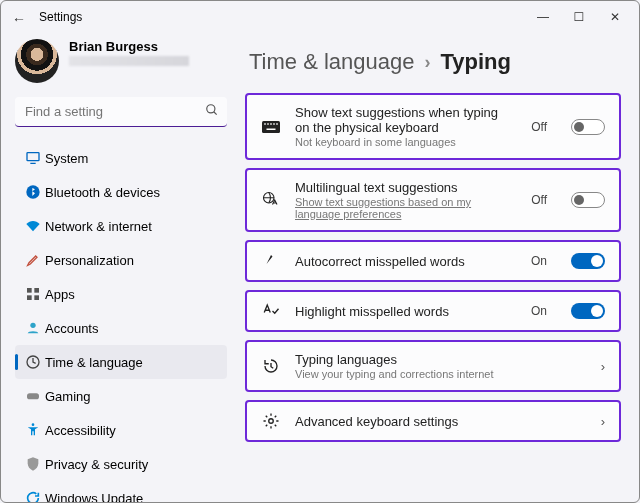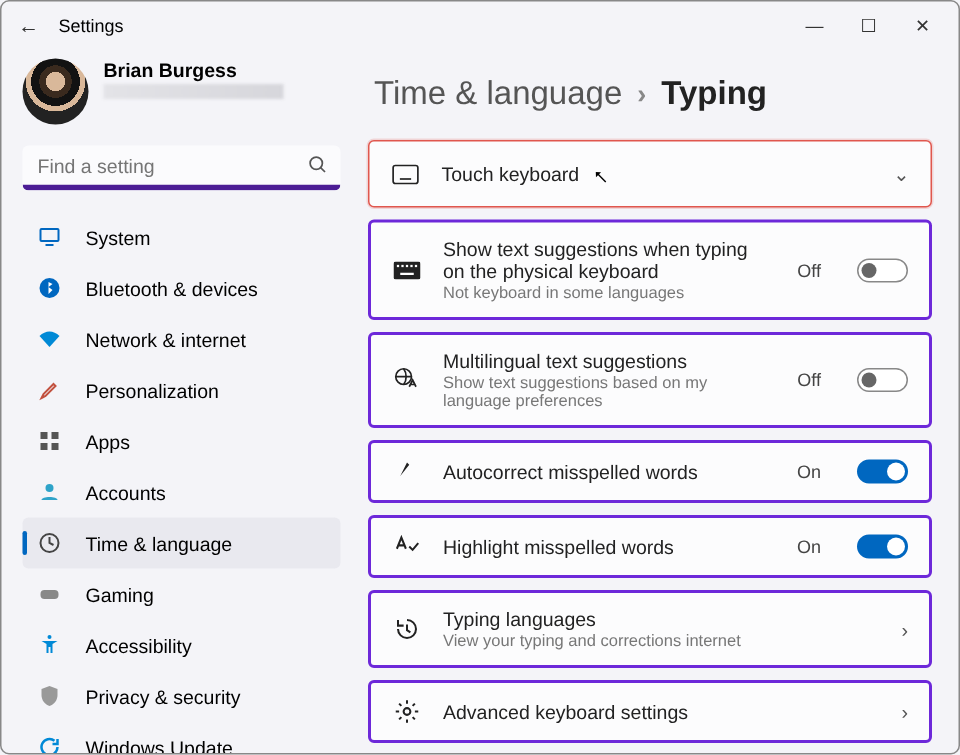--- a/index.html
+++ b/index.html
@@ -9,24 +9,24 @@
 .titlebar .title { font-size: 12px; margin-left: 8px; }
 .titlebar .spacer { flex: 1; }
 .winbtn { width: 36px; text-align: center; font-size: 12px; color: #333; cursor: pointer; }
 .layout { display: flex; height: calc(100% - 32px); }
 .sidebar { width: 236px; padding: 6px 10px 10px 14px; display:flex; flex-direction:column; }
 .user { display: flex; gap: 10px; margin-bottom: 14px; }
 .avatar { width: 44px; height: 44px; border-radius: 50%; background: radial-gradient(circle at 50% 35%, #d9b89a 0 18%, #3a2a1e 18% 30%, #121212 30% 45%, #d9b89a 45% 55%, #222 55% 100%); }
 .username { font-size: 13px; font-weight: 600; }
 .userline2 { width: 120px; height: 10px; background: linear-gradient(90deg,#e3e3e7,#d6d6db); filter: blur(1px); margin-top:2px; }
 .search { position: relative; margin-bottom: 14px; }
-.search input { width: 100%; height: 30px; border: none; border-bottom: 4px solid #4c1d95; background: #fbfbfd; border-radius: 4px; padding: 0 30px 0 10px; font-size: 13px; outline:none; }
+.search input { width: 100%; height: 30px; border: none; border-bottom: 1px solid #4c1d95; background: #fbfbfd; border-radius: 4px; padding: 0 30px 0 10px; font-size: 13px; outline:none; }
 .search .sicon { position: absolute; right: 8px; top: 6px; color: #555; font-size: 14px; }
 .nav { display:flex; flex-direction:column; gap:0; }
-.nav-item { display: flex; align-items: center; gap: 16px; height: 34px; padding: 0 10px; border-radius: 4px; font-size: 13px; cursor: pointer; position:relative; }
+.nav-item { display: flex; align-items: center; gap: 4px; height: 34px; padding: 0 10px; border-radius: 4px; font-size: 13px; cursor: pointer; position:relative; }
 .nav-item.active { background: #e9e9ef; }
 .nav-item.active::before { content:""; position:absolute; left:0; top:9px; bottom:9px; width:3px; background:#0067c0; border-radius:2px; }
 .nav-icon { width: 16px; height: 16px; display:flex; align-items:center; justify-content:center; }
 .main { flex: 1; padding: 10px 18px 10px 8px; overflow:auto; }
 .breadcrumb { display: flex; align-items: center; gap: 10px; font-size: 22px; font-weight: 600; color: #222; margin: 6px 0 18px 4px; }
 .breadcrumb .crumb1 { color: #555; font-weight: 500; }
 .breadcrumb .sep { color: #888; font-size: 18px; }
 .card { background: #fcfcfd; border: 2px solid #6d28d9; border-radius: 4px; margin-bottom: 8px; display:flex; align-items:center; padding: 10px 14px; gap: 14px; cursor:pointer; }
 .card.highlight { border: 1.5px solid #e0574e; box-shadow: 0 0 0 1px rgba(224,87,78,.2); }
 .card .cicon { width: 20px; display:flex; justify-content:center; color:#333; }
@@ -174,37 +174,20 @@
     </div>
   </div>
 
   <div class="main">
     <div class="breadcrumb">
       <span class="crumb1">Time &amp; language</span>
       <span class="sep">›</span>
       <span>Typing</span>
     </div>
 
-    <div class="card highlight" style="position:relative; padding-top:14px; padding-bottom:14px;">
-      <span class="cicon">
-          <svg width="18" height="14" viewBox="0 0 24 18" fill="none" stroke="#222" stroke-width="1.5">
-            <rect x="1" y="1" width="22" height="16" rx="2"></rect>
-            <line x1="5" y1="6" x2="5" y2="6"></line>
-            <line x1="9" y1="6" x2="9" y2="6"></line>
-            <line x1="13" y1="6" x2="13" y2="6"></line>
-            <line x1="17" y1="6" x2="17" y2="6"></line>
-            <line x1="7" y1="13" x2="17" y2="13"></line>
-          </svg>
-        </span>
-      <div class="ctext">
-          <div class="ctitle">Touch keyboard</div>
-        </div>
-      <span class="chev">⌄</span>
-      <span class="cursor" style="left:150px; top:16px;">⭦</span>
-    </div>
 
     <div class="card">
       <span class="cicon">
           <svg width="18" height="12" viewBox="0 0 24 16" fill="#222">
             <rect x="0" y="0" width="24" height="16" rx="2"></rect>
             <rect x="3" y="3" width="2" height="2" fill="#fff"></rect>
             <rect x="7" y="3" width="2" height="2" fill="#fff"></rect>
             <rect x="11" y="3" width="2" height="2" fill="#fff"></rect>
             <rect x="15" y="3" width="2" height="2" fill="#fff"></rect>
             <rect x="19" y="3" width="2" height="2" fill="#fff"></rect>
@@ -224,21 +207,21 @@
     <div class="card">
       <span class="cicon">
           <svg width="18" height="18" viewBox="0 0 24 24" fill="none" stroke="#222" stroke-width="1.5">
             <circle cx="9" cy="9" r="7"></circle>
             <path d="M2 9h14M9 2c3 4 3 10 0 14"></path>
             <path d="M14 18l3-6 3 6M15 16h4"></path>
           </svg>
         </span>
       <div class="ctext">
         <div class="ctitle">Multilingual text suggestions</div>
-        <div class="csub" style="max-width:200px;">Show text suggestions based on my language preferences</div>
+        <div class="csub" style="max-width:200px;text-decoration:underline;">Show text suggestions based on my language preferences</div>
       </div>
       <div class="tail">
         <span>Off</span>
         <div class="toggle off"></div>
       </div>
     </div>
 
     <div class="card">
       <span class="cicon">
           <svg width="18" height="18" viewBox="0 0 24 24" fill="#222">

